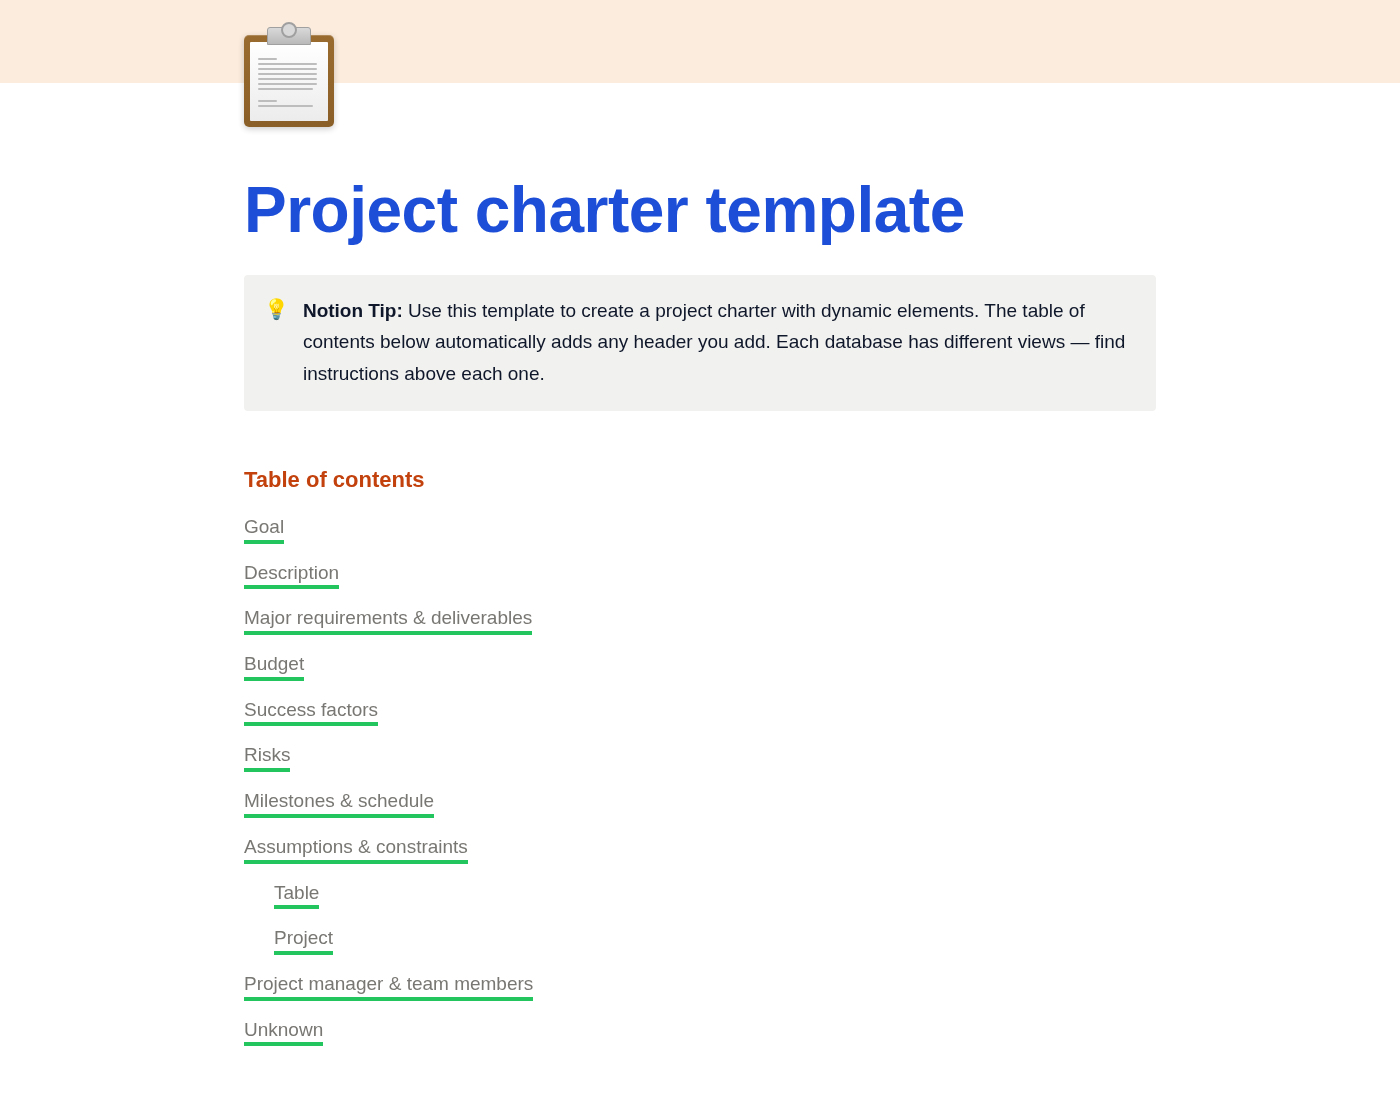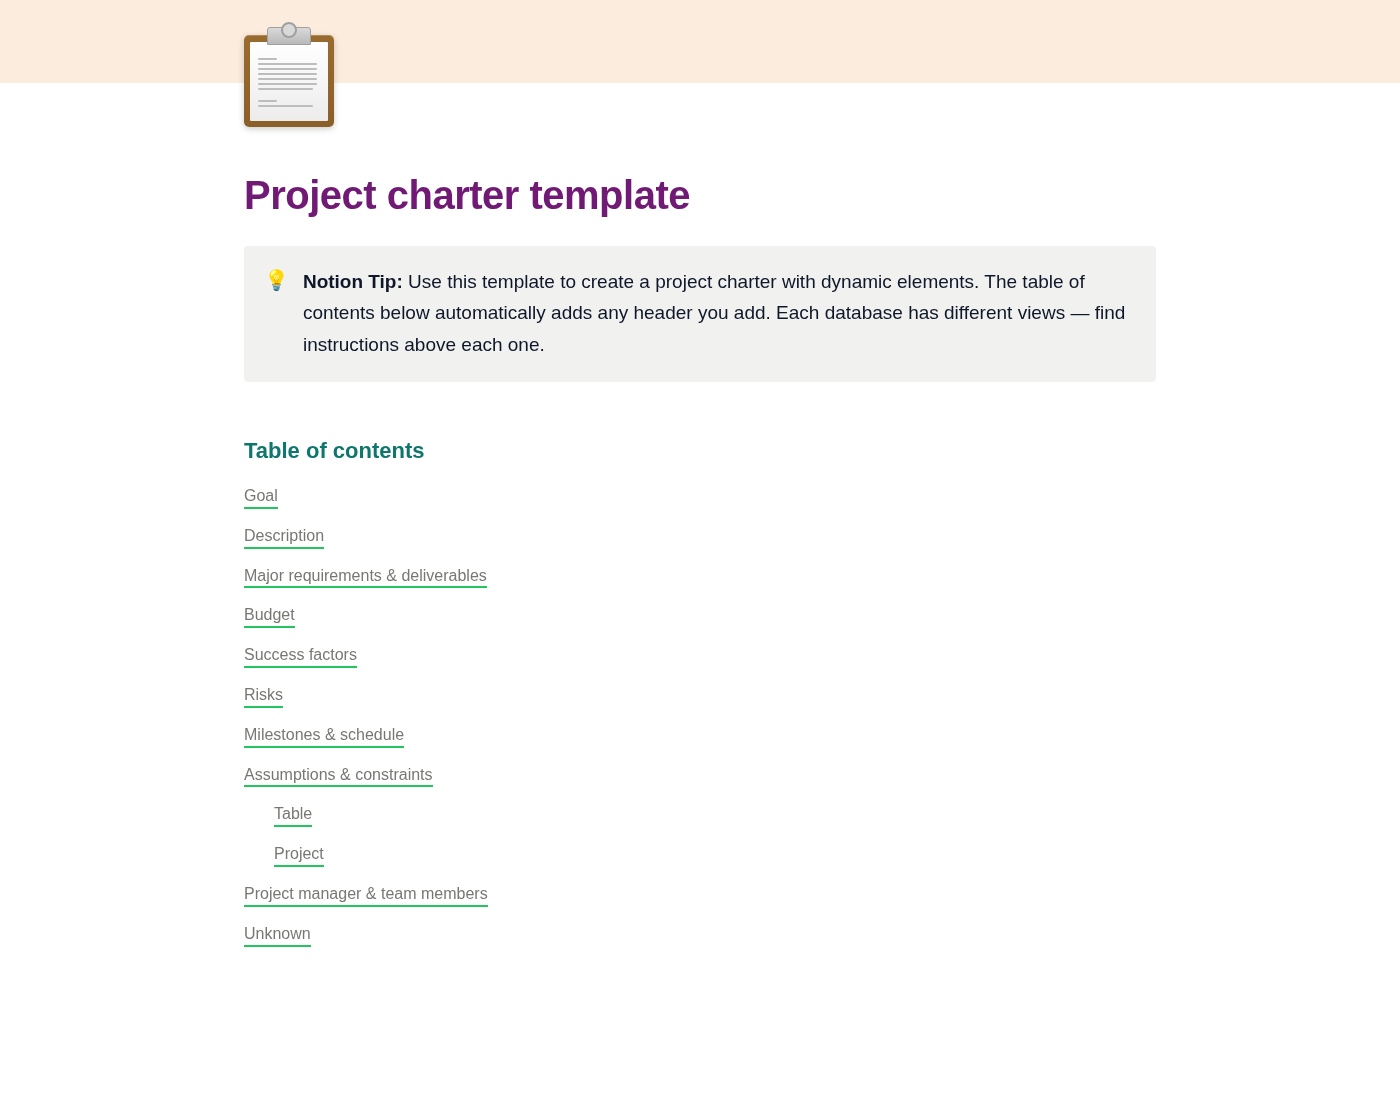--- a/index.html
+++ b/index.html
@@ -86,23 +86,23 @@
       height: 2px;
       background: #bdbdbd;
       margin-bottom: 3px;
       border-radius: 1px;
     }
     .paper-line.short { width: 30%; margin-top: 6px; }
     .paper-line.med { width: 88%; }
     .paper-line.full { width: 95%; }
 
     .page-title {
-      font-size: 40px;
+      font-size: 64px;
       font-weight: 700;
-      color: #701a75;
+      color: #1d4ed8;
       margin-top: 46px;
       letter-spacing: -0.5px;
     }
 
     .callout {
       display: flex;
       gap: 14px;
       background: #f1f1ef;
       border-radius: 4px;
       padding: 20px 22px 22px 20px;
@@ -117,34 +117,34 @@
       line-height: 1.65;
       color: #0f172a;
     }
     .callout-text strong {
       font-weight: 600;
     }
 
     .toc-heading {
       font-size: 22px;
       font-weight: 600;
-      color: #0f766e;
+      color: #c2410c;
       margin-top: 56px;
       margin-bottom: 22px;
     }
 
     .toc-list {
       list-style: none;
     }
     .toc-item a,
     .toc-sub-item a {
-      font-size: 16px;
+      font-size: 19px;
       color: #787773;
       text-decoration: none;
-      border-bottom: 2px solid #22c55e;
+      border-bottom: 4px solid #22c55e;
       line-height: 1.3;
       display: inline-block;
       cursor: pointer;
     }
     .toc-item {
       margin-bottom: 17px;
     }
     .toc-sub-list {
       list-style: none;
       padding-left: 30px;

